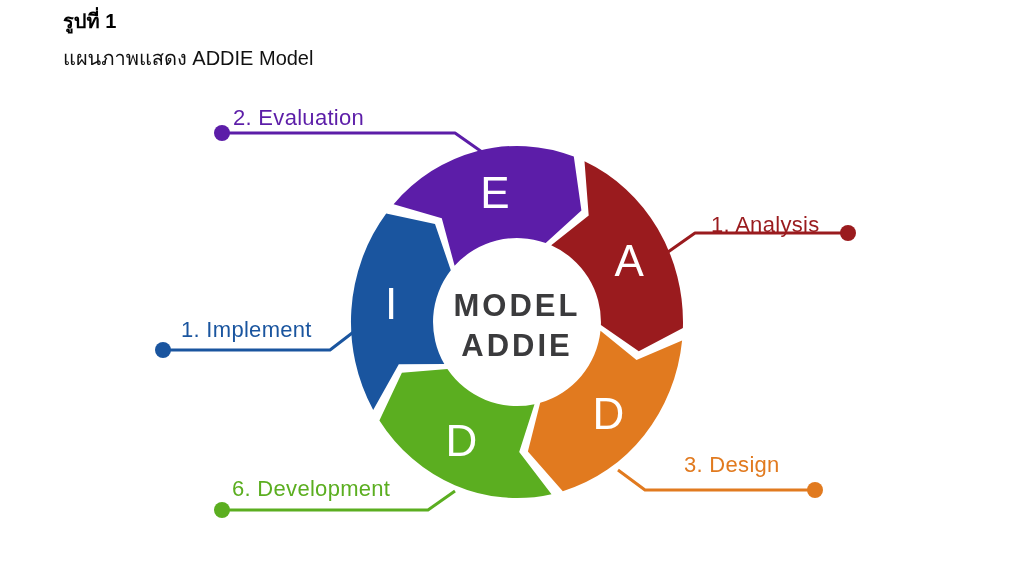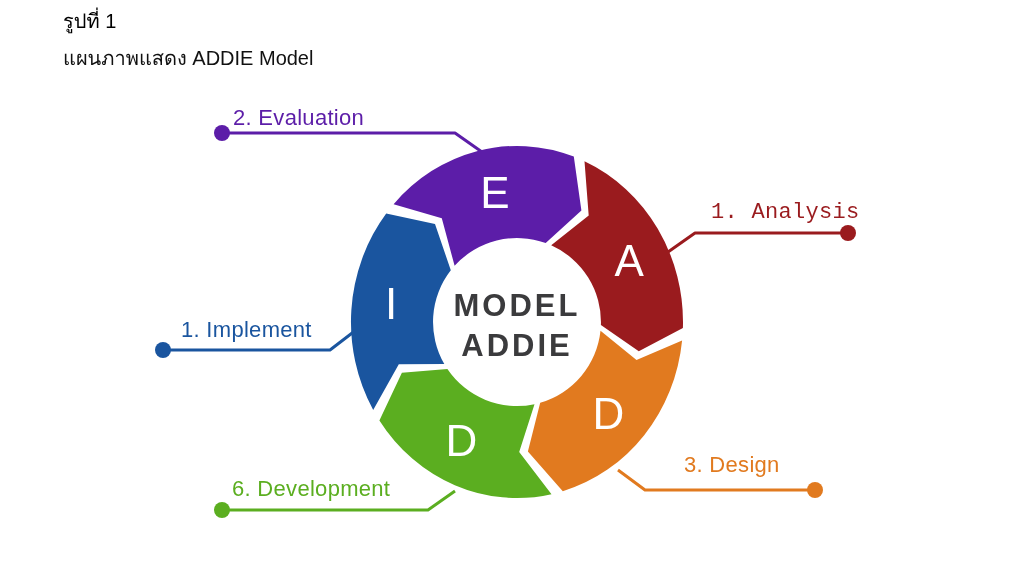--- a/index.html
+++ b/index.html
@@ -1,19 +1,19 @@
 <!DOCTYPE html>
 <html><head>
 <meta charset="utf-8">
 <style>
   html,body{margin:0;padding:0;background:#ffffff;}
   .page{position:relative;width:1017px;height:571px;background:#ffffff;overflow:hidden;
         font-family:"Liberation Sans","DejaVu Sans",sans-serif;}
   .fig-header{position:absolute;left:63px;top:8px;z-index:3;}
-  .fig-number{font-size:20px;font-weight:normal;color:#000000;line-height:1.3;}
+  .fig-number{font-size:20px;font-weight:bold;color:#000000;line-height:1.3;}
   .fig-caption{font-size:20px;font-weight:normal;color:#111111;margin-top:11px;line-height:1.3;}
   .diagram{position:absolute;left:0;top:0;width:1017px;height:571px;}
   #diagram-svg{position:absolute;left:0;top:0;width:1017px;height:571px;}
   .seg-letter{font-family:"Liberation Sans","DejaVu Sans",sans-serif;font-size:44px;font-weight:normal;}
   .step-label{position:absolute;font-size:22px;font-weight:normal;white-space:nowrap;z-index:2;
               letter-spacing:0.3px;}
   .center-title{position:absolute;left:517px;top:326px;transform:translate(-50%,-50%);
                 text-align:center;z-index:2;font-weight:bold;font-size:31px;line-height:40px;
                 letter-spacing:3px;}
 </style>
@@ -45,21 +45,21 @@
         <text x="608.4" y="413.7" text-anchor="middle" dominant-baseline="central" fill="#FFFFFF" class="seg-letter">D</text>
         <path d="M 551.5 494.2 A 166 176 0 0 1 379.4 420.4 L 401.9 372.8 L 447.4 369.0 A 84 84 0 0 0 534.5 404.2 L 519.2 452.0 Z" fill="#5BAE20"></path>
         <text x="461.3" y="440.6" text-anchor="middle" dominant-baseline="central" fill="#FFFFFF" class="seg-letter">D</text>
         <path d="M 373.2 410.0 A 166 176 0 0 1 386.2 213.6 L 435.0 223.9 L 450.8 270.3 A 84 84 0 0 0 444.3 364.0 L 398.8 364.3 Z" fill="#1A559F"></path>
         <text x="391.2" y="303.6" text-anchor="middle" dominant-baseline="central" fill="#FFFFFF" class="seg-letter">I</text>
         <path d="M 393.6 204.2 A 166 176 0 0 1 573.8 156.6 L 581.4 210.6 L 545.7 243.1 A 84 84 0 0 0 454.6 265.8 L 441.8 218.2 Z" fill="#5C1DA8"></path>
         <text x="494.9" y="192.0" text-anchor="middle" dominant-baseline="central" fill="#FFFFFF" class="seg-letter">E</text>
       </svg>
 
     <div class="step-label" style="left: 233px; top: 105px; color: rgb(92, 29, 168);">2. Evaluation</div>
-    <div class="step-label" style="left: 711px; top: 200px; color: rgb(154, 27, 30); font-family: Liberation Mono, monospace;">1. Analysis</div>
+    <div class="step-label" style="left: 711px; top: 212px; color: rgb(154, 27, 30);">1. Analysis</div>
     <div class="step-label" style="left: 684px; top: 452px; color: rgb(225, 122, 31);">3. Design</div>
     <div class="step-label" style="left: 232px; top: 476px; color: rgb(91, 174, 32);">6. Development</div>
     <div class="step-label" style="left: 181px; top: 317px; color: rgb(26, 85, 159);">1. Implement</div>
 
     <div class="center-title" style="color: rgb(59, 59, 61);">
       <div>MODEL</div>
       <div>ADDIE</div>
     </div>
   </div>
 

